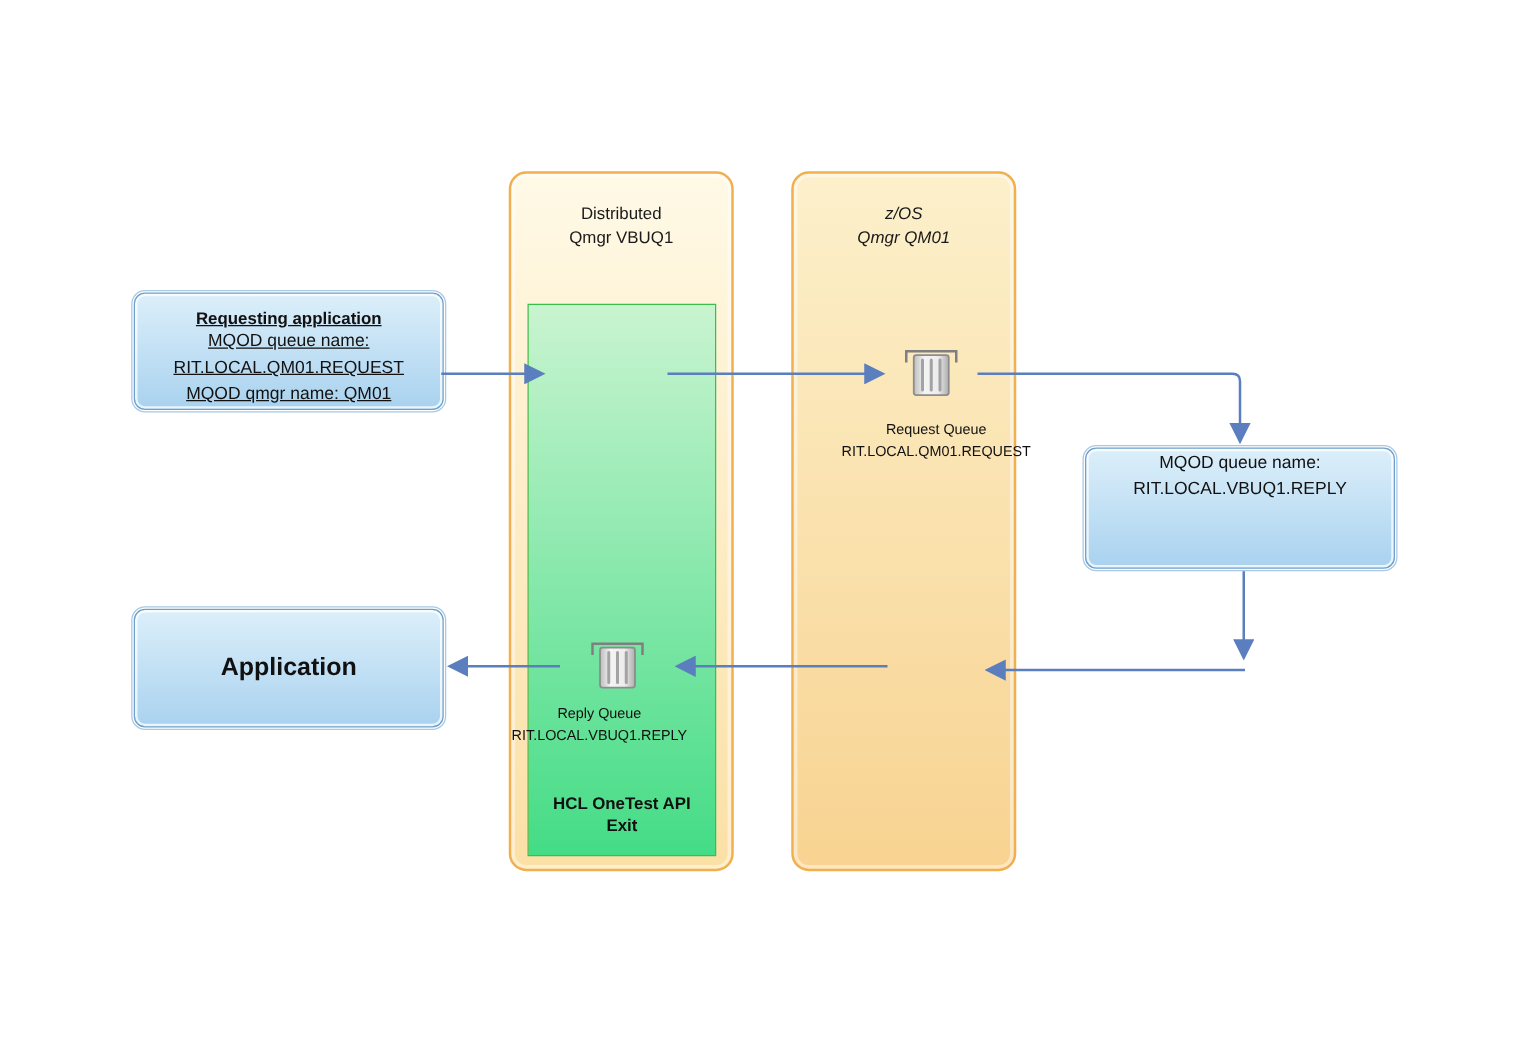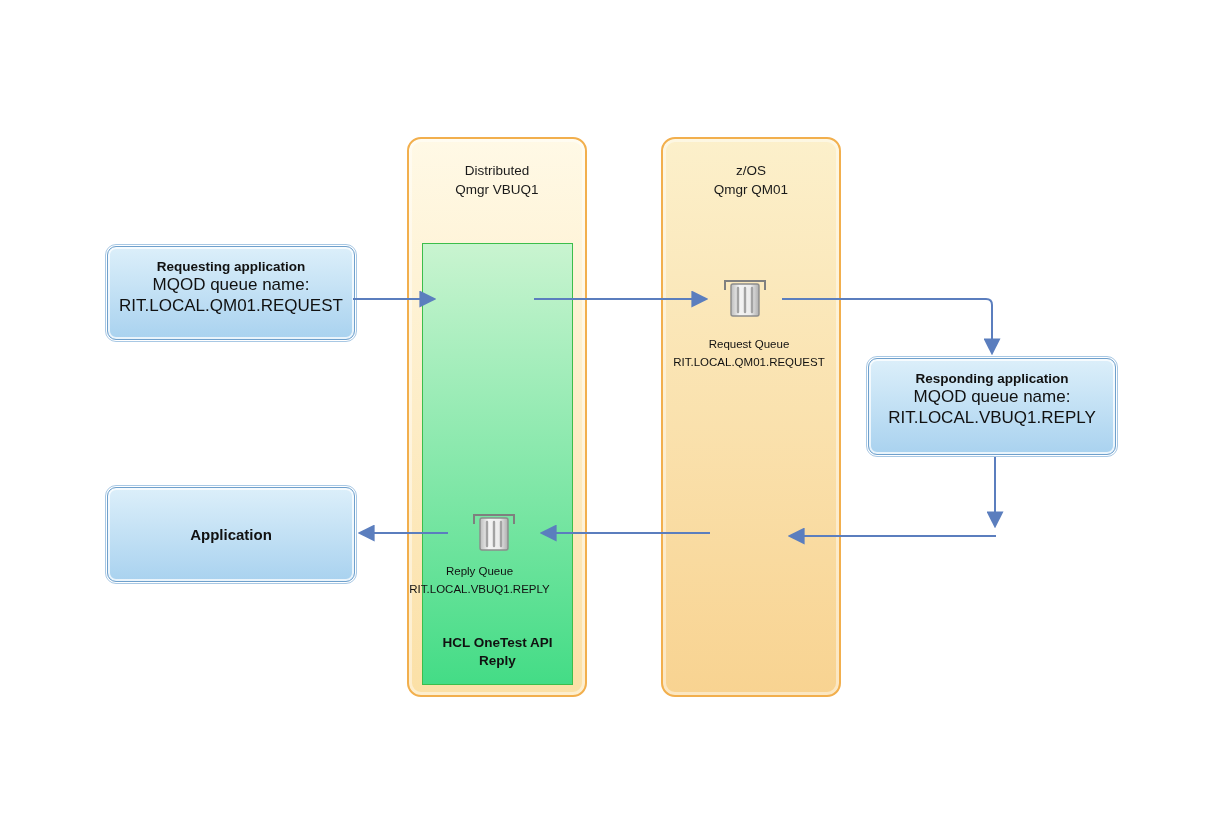--- a/index.html
+++ b/index.html
@@ -10,22 +10,23 @@
   .column{
     position:absolute;border-radius:14px;
     border:2px solid var(--column-border,#F2AF4D);
     box-shadow: inset 0 0 0 3px rgba(255,255,255,.45);
   }
   .column.distributed{
     left:407px;top:137px;width:176px;height:556px;
     background:linear-gradient(180deg,var(--distributed-top,#FFF9E6) 0%,var(--distributed-bottom,#FBE0A6) 100%);
   }
   .column.zos{
-    left:661px;top:137px;width:176px;height:556px;
+    left:633px;top:137px;width:176px;height:556px;
     background:linear-gradient(180deg,var(--zos-top,#FCF0CB) 0%,var(--zos-bottom,#F8D391) 100%);
+    font-style:italic;
   }
   .column-title{
     position:absolute;top:22px;left:0;right:0;text-align:center;
     font-size:13.5px;line-height:19px;color:#1a1a1a;
   }
 
   
   .exit-box{
     position:absolute;left:422px;top:243px;width:149px;height:440px;border-radius:0;
     border:1.5px solid var(--green-box-border,#3CBE4B);
@@ -39,24 +40,24 @@
   
   .app-box{
     position:absolute;border-radius:9px;
     border:1.5px solid var(--blue-box-border,#6FA0CC);
     outline:1px solid #A8C8E4;outline-offset:1px;
     box-shadow: inset 0 0 0 2px rgba(255,255,255,.75);
     background:linear-gradient(180deg,var(--blue-box-top,#DCEFFA) 0%,var(--blue-box-bottom,#A9D2EF) 100%);
     text-align:center;
   }
   .app-box .box-title{font-weight:bold;font-size:13.5px;padding-top:12px;}
-  .app-box .box-line{font-size:17px;line-height:21px;}
-  .box-requesting{left:107px;top:246px;width:246px;height:92px;}
+  .app-box .box-line{font-size:14px;line-height:21px;}
+  .box-requesting{left:107px;top:234px;width:246px;height:92px;text-decoration:underline;}
   .box-application{left:107px;top:487px;width:246px;height:93px;display:flex;align-items:center;justify-content:center;}
-  .box-application .box-title{padding-top:0;font-size:15px;}
+  .box-application .box-title{padding-top:0;font-size:20px;}
   .box-responding{left:868px;top:358px;width:246px;height:95px;}
 
   
   .queue-icon{position:absolute;width:46px;height:46px;}
   .queue-icon.request{left:722px;top:274px;}
   .queue-icon.reply{left:471px;top:508px;}
   .queue-label{
     position:absolute;text-align:center;font-size:11.5px;line-height:17.5px;color:#111;
   }
   .queue-label.request{left:646px;top:336px;width:206px;}
@@ -87,36 +88,36 @@
   <div class="column zos">
     <div class="column-title">
       <div>z/OS</div>
       <div>Qmgr QM01</div>
     </div>
   </div>
 
   <div class="exit-box">
     <div class="exit-label">
       <div>HCL OneTest API</div>
-      <div>Reply</div>
+      <div>Exit</div>
     </div>
   </div>
 
   <div class="app-box box-requesting">
     <div class="box-title">Requesting application</div>
     <div class="box-line">MQOD queue name:</div>
     <div class="box-line">RIT.LOCAL.QM01.REQUEST</div>
+    <div class="box-line">MQOD qmgr name: QM01</div>
   </div>
 
   <div class="app-box box-application">
     <div class="box-title">Application</div>
   </div>
 
   <div class="app-box box-responding">
-    <div class="box-title">Responding application</div>
     <div class="box-line">MQOD queue name:</div>
     <div class="box-line">RIT.LOCAL.VBUQ1.REPLY</div>
   </div>
 
   <svg width="0" height="0" style="position:absolute" aria-hidden="true">
     <defs>
       <linearGradient id="qbody" x1="0" y1="0" x2="1" y2="0">
         <stop offset="0" stop-color="#BDBDBD"></stop>
         <stop offset="0.3" stop-color="#F4F4F4"></stop>
         <stop offset="0.7" stop-color="#ECECEC"></stop>

